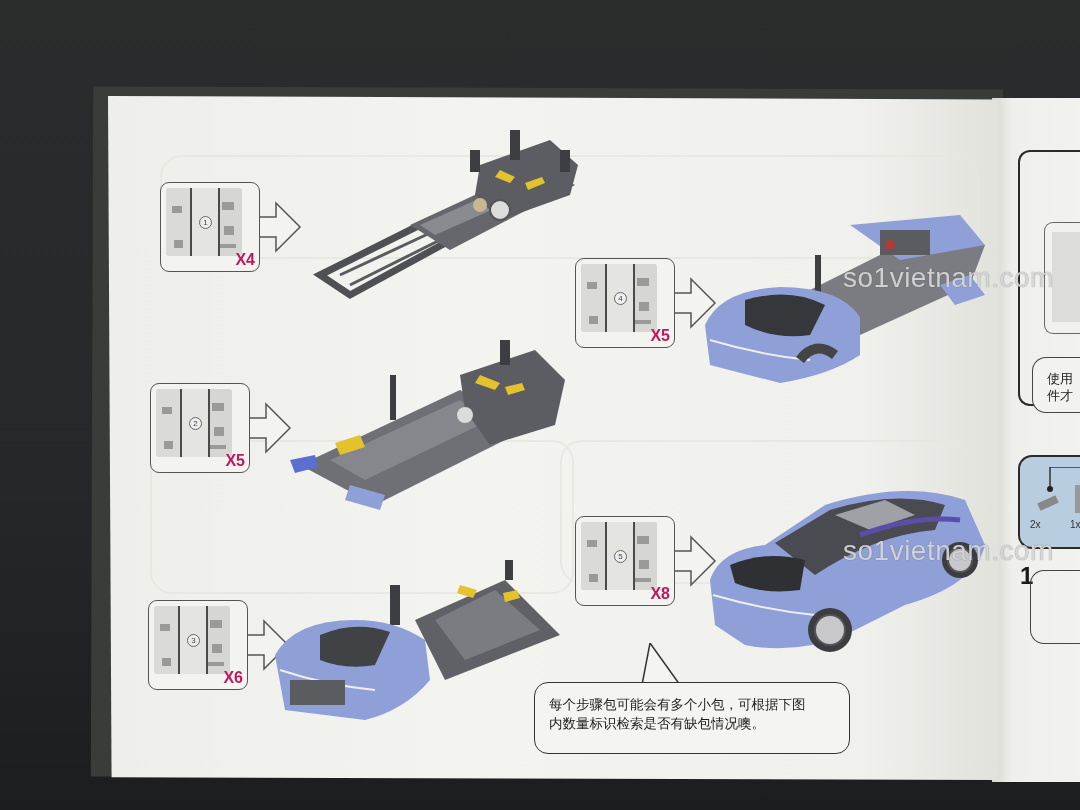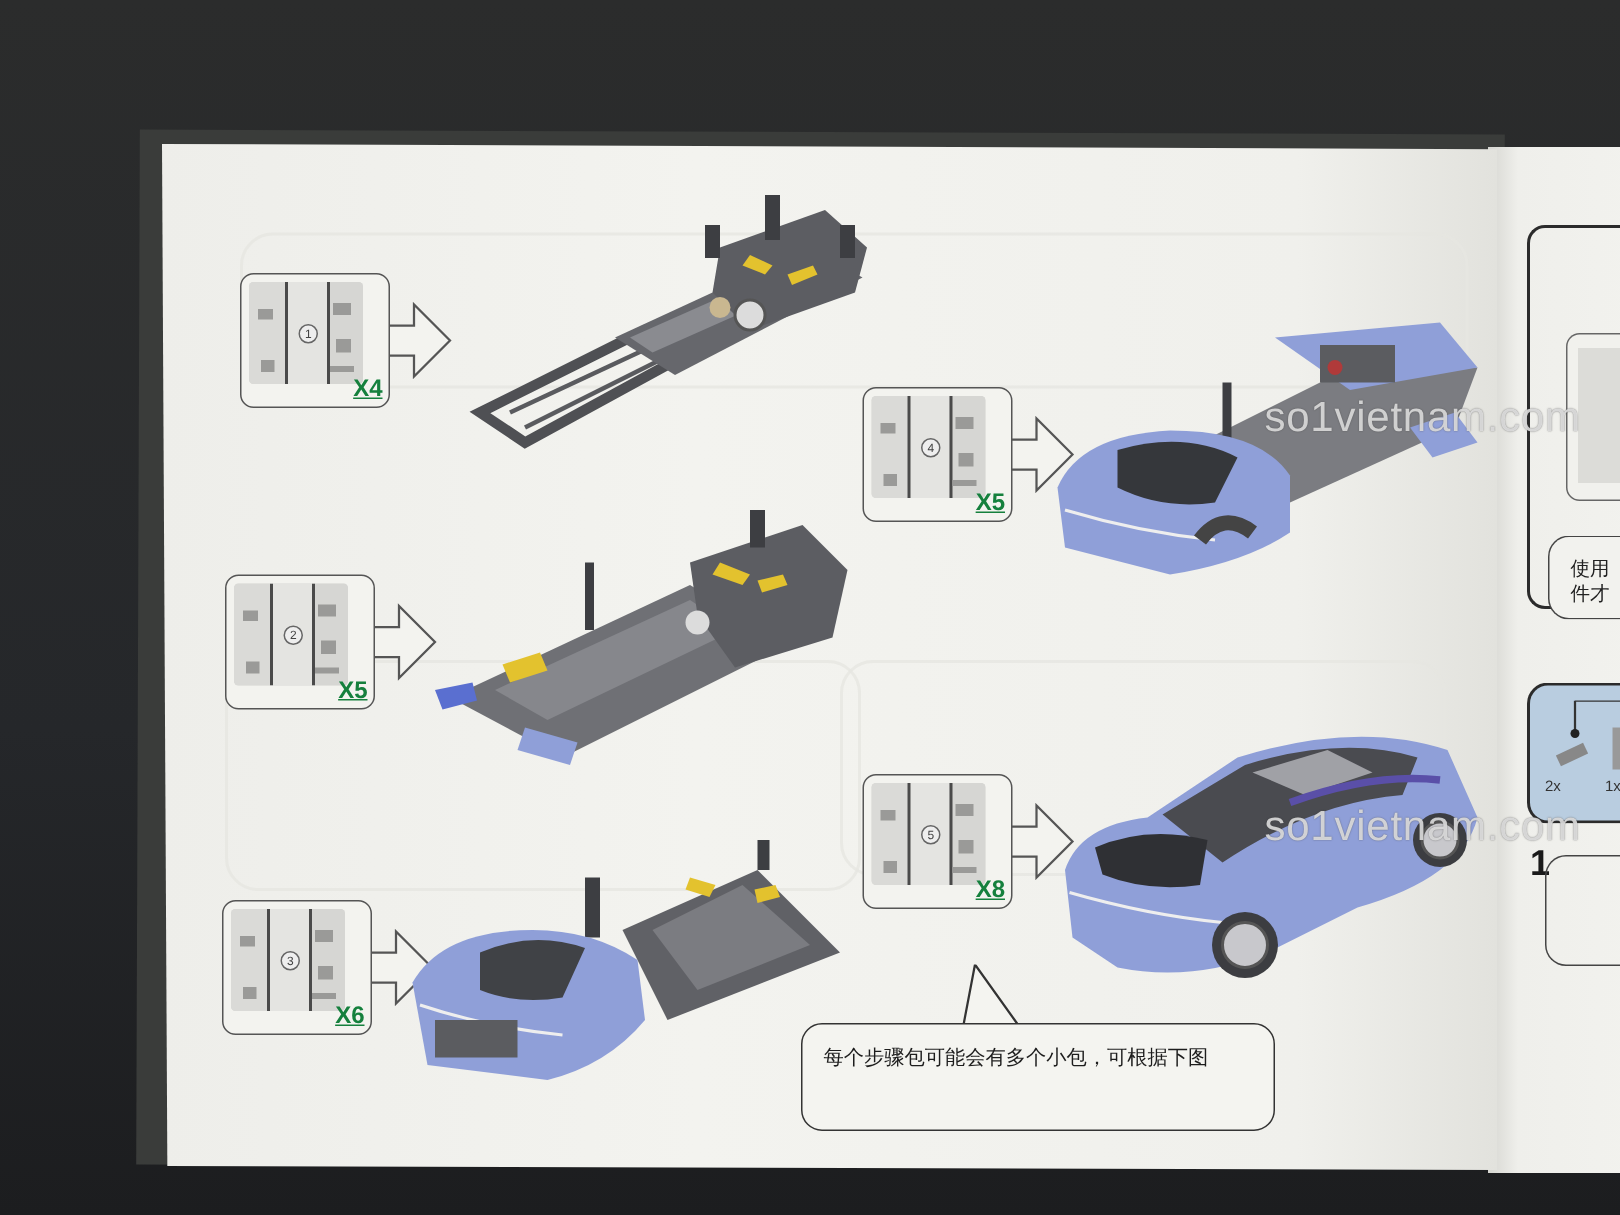--- a/index.html
+++ b/index.html
@@ -36,21 +36,21 @@
     .bag .c1 { left: 0; width: 24px; background: #dadad7; }
     .bag .c2 { left: 24px; width: 28px; background: #e4e4e1; }
     .bag .c3 { left: 52px; width: 24px; background: #d6d6d3; }
     .bag .div { position: absolute; top: 0; bottom: 0; width: 2px; background: #4a4a4a; }
     .bag .d1 { left: 24px; } .bag .d2 { left: 52px; }
     .bag .pc { position: absolute; background: #9a9a98; }
     .bag .num {
       position: absolute; left: 33px; top: 28px; width: 11px; height: 11px; border-radius: 50%;
       border: 1px solid #666; font-size: 8px; line-height: 11px; text-align: center; color: #444; background: #eee;
     }
-    .mult { position: absolute; right: 4px; bottom: 2px; font-weight: bold; font-size: 16px; color: #15803d; text-decoration: underline; }
+    .mult { position: absolute; right: 4px; bottom: 2px; font-weight: bold; font-size: 16px; color: #be185d; }
     .arrow { margin-left: -2px; }
 
     .model { position: absolute; }
 
     .speech {
       position: absolute; left: 534px; top: 682px; width: 316px; height: 72px;
       border: 1.5px solid #333; border-radius: 14px; background: #f4f4f0;
       padding: 12px 14px; box-sizing: border-box; font-size: 13.5px; line-height: 19px; color: #1d1d1d;
     }
     .speech-tail { position: absolute; left: 640px; top: 643px; }
@@ -275,20 +275,21 @@
   <circle cx="125" cy="155" r="15" fill="#c8c8cc" stroke="#555" stroke-width="2"></circle>
   <circle cx="255" cy="85" r="18" fill="#3c3d41"></circle>
   <circle cx="255" cy="85" r="12" fill="#c8c8cc" stroke="#555" stroke-width="2"></circle>
 </svg>
 
 <svg class="speech-tail" width="60" height="42" viewBox="0 0 60 42">
   <path d="M2,42 L10,0 L40,42" fill="#f4f4f0" stroke="#333" stroke-width="1.5"></path>
 </svg>
 <div class="speech">
   <div>每个步骤包可能会有多个小包，可根据下图</div>
+  <div>内数量标识检索是否有缺包情况噢。</div>
 </div>
 
 <div class="rp-frame"></div>
 <div class="rp-bag"></div>
 <div class="rp-bag-inner"></div>
 <div class="rp-note">
   <div>使用</div>
   <div>件才</div>
 </div>
 <div class="rp-parts">

